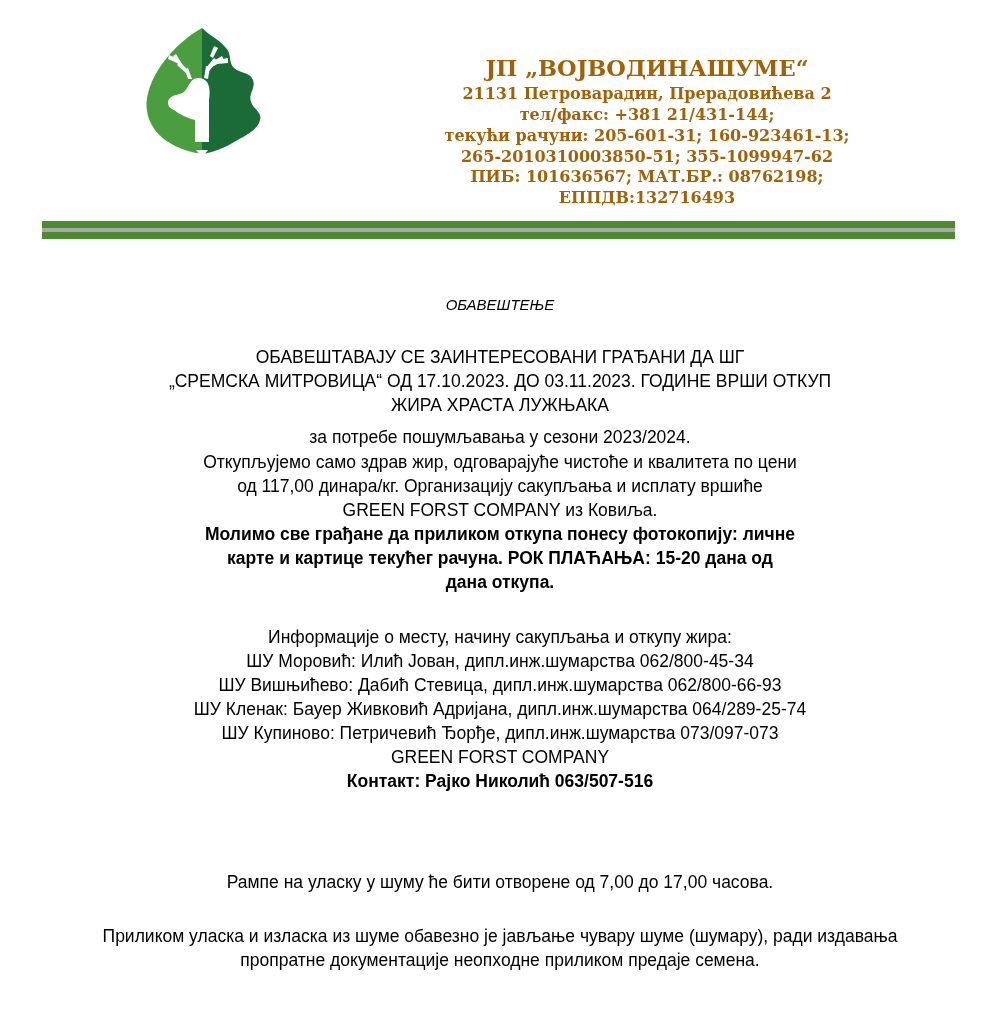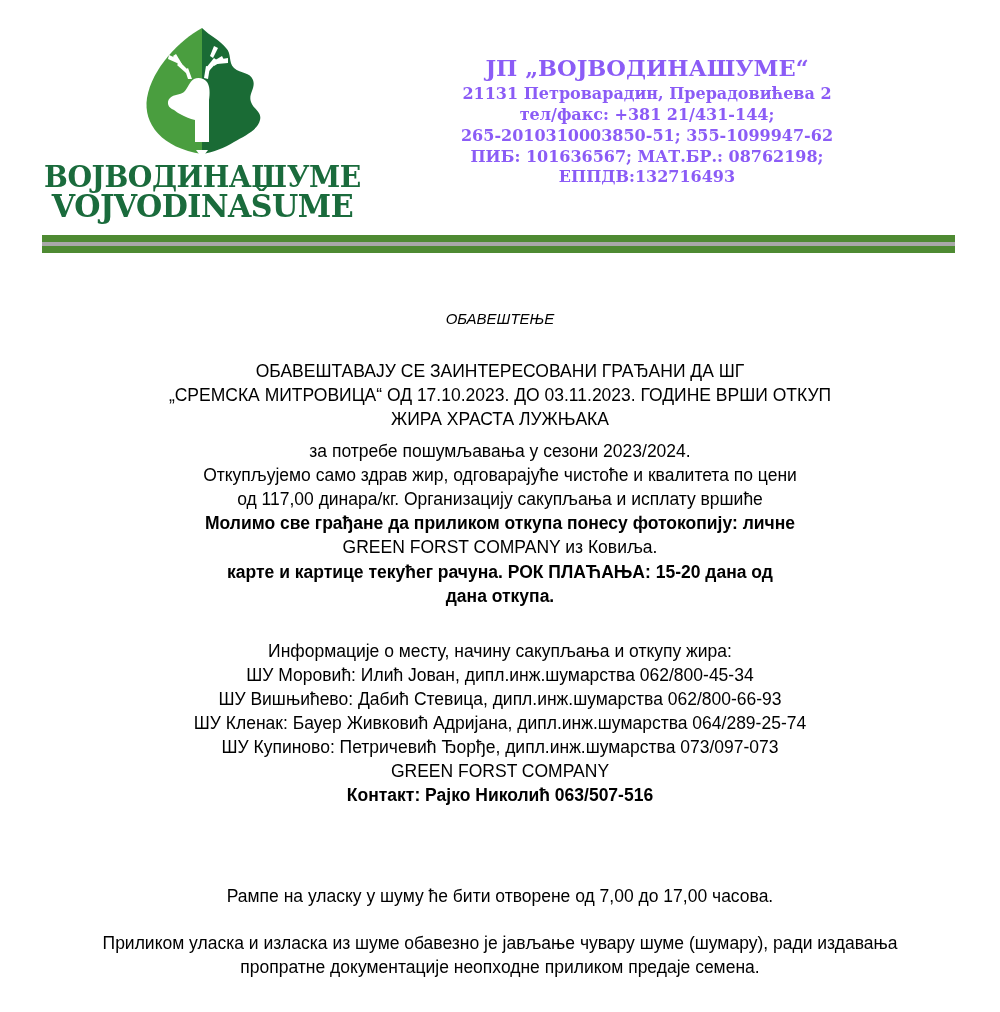--- a/index.html
+++ b/index.html
@@ -63,21 +63,21 @@
   }
   .logo-word-lat {
     display: block;
     font-size: 32px;
     transform: scaleX(0.94);
   }
 
   .company-block {
     flex: 1 1 auto;
     text-align: center;
-    color: #8b5cf6;
+    color: #a16207;
     font-family: "DejaVu Serif", serif;
     font-weight: bold;
     padding-top: 36px;
     padding-right: 26px;
   }
   .company-block .cl {
     display: block;
     line-height: 1.30;
     font-size: 16px;
     white-space: nowrap;
@@ -120,21 +120,21 @@
 
   .para {
     font-size: 17.5px;
     line-height: 1.375;
   }
   .para.p-main      { margin-top: 30px; }
   .para.p-season    { margin-top: 8px; }
   .para.p-price     { margin-top: 0; text-align: center; }
   .para.p-info      { margin-top: 31px; }
   .para.p-ramps     { margin-top: 77px; }
-  .para.p-exit      { margin-top: 23px; }
+  .para.p-exit      { margin-top: 30px; }
 
   .para .ln { display: block; }
   .b { font-weight: normal; }
 
   .p-price .ln.bold-ln { font-weight: bold; }
   .p-info .ln.contact-bold { font-weight: bold; }
 </style>
 </head>
 <body>
 
@@ -166,30 +166,27 @@
           <path d="M46 40 L40 30 L37 32 L43 42 Z"></path>
           <path d="M42 35 L33 31 L32 35 L41 39 Z"></path>
 
           <path d="M68 54 L70 42 L74 43 L72 55 Z"></path>
           <path d="M70 44 L78 34 L82 37 L73 47 Z"></path>
           <path d="M76 38 L86 32 L88 36 L78 42 Z"></path>
           <path d="M80 36 L92 34 L92 39 L81 40 Z"></path>
           <path d="M74 32 L78 22 L82 24 L77 34 Z"></path>
         </g>
       </svg>
-      <div class="logo-wordmark">
-        <span class="logo-word-cyr">ВОЈВОДИНАШУМЕ</span>
-        <span class="logo-word-lat">VOJVODINAŠUME</span>
-      </div>
     </div>
 
     <div class="company-block">
       <span class="cl title">ЈП „ВОЈВОДИНАШУМЕ“</span>
       <span class="cl">21131 Петроварадин, Прерадовићева 2</span>
       <span class="cl">тел/факс: +381 21/431-144;</span>
+      <span class="cl">текући рачуни: 205-601-31; 160-923461-13;</span>
       <span class="cl">265-2010310003850-51; 355-1099947-62</span>
       <span class="cl">ПИБ: 101636567; МАТ.БР.: 08762198;</span>
       <span class="cl">ЕППДВ:132716493</span>
     </div>
   </div>
 
   <div class="divider">
     <div class="bar-top"></div>
     <div class="bar-mid"></div>
     <div class="bar-bot"></div>
@@ -205,22 +202,22 @@
       <span class="ln">ЖИРА ХРАСТА ЛУЖЊАКА</span>
     </div>
 
     <div class="para p-season">
       <span class="ln">за потребе пошумљавања у сезони 2023/2024.</span>
     </div>
 
     <div class="para p-price">
       <span class="ln">Откупљујемо само здрав жир, одговарајуће чистоће и квалитета по цени</span>
       <span class="ln"><span>од </span><span class="b">117,00 динара/кг.</span><span> Организацију сакупљања и исплату вршиће</span></span>
+      <span class="ln"><span class="b">GREEN FORST COMPANY</span><span class="b"> из Ковиља.</span></span>
       <span class="ln bold-ln">Молимо све грађане да приликом откупа понесу фотокопију: личне</span>
-      <span class="ln"><span class="b">GREEN FORST COMPANY</span><span class="b"> из Ковиља.</span></span>
       <span class="ln bold-ln">карте и картице текућег рачуна. РОК ПЛАЋАЊА: 15-20 дана од</span>
       <span class="ln bold-ln">дана откупа.</span>
     </div>
 
     <div class="para p-info">
       <span class="ln">Информације о месту, начину сакупљања и откупу жира:</span>
       <span class="ln">ШУ Моровић: Илић Јован, дипл.инж.шумарства 062/800-45-34</span>
       <span class="ln">ШУ Вишњићево: Дабић Стевица, дипл.инж.шумарства 062/800-66-93</span>
       <span class="ln">ШУ Кленак: Бауер Живковић Адријана, дипл.инж.шумарства 064/289-25-74</span>
       <span class="ln">ШУ Купиново: Петричевић Ђорђе, дипл.инж.шумарства 073/097-073</span>

